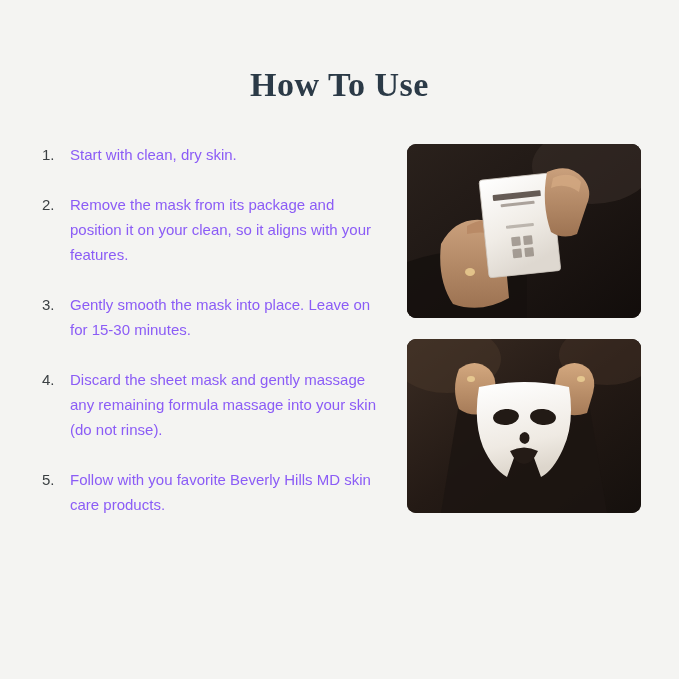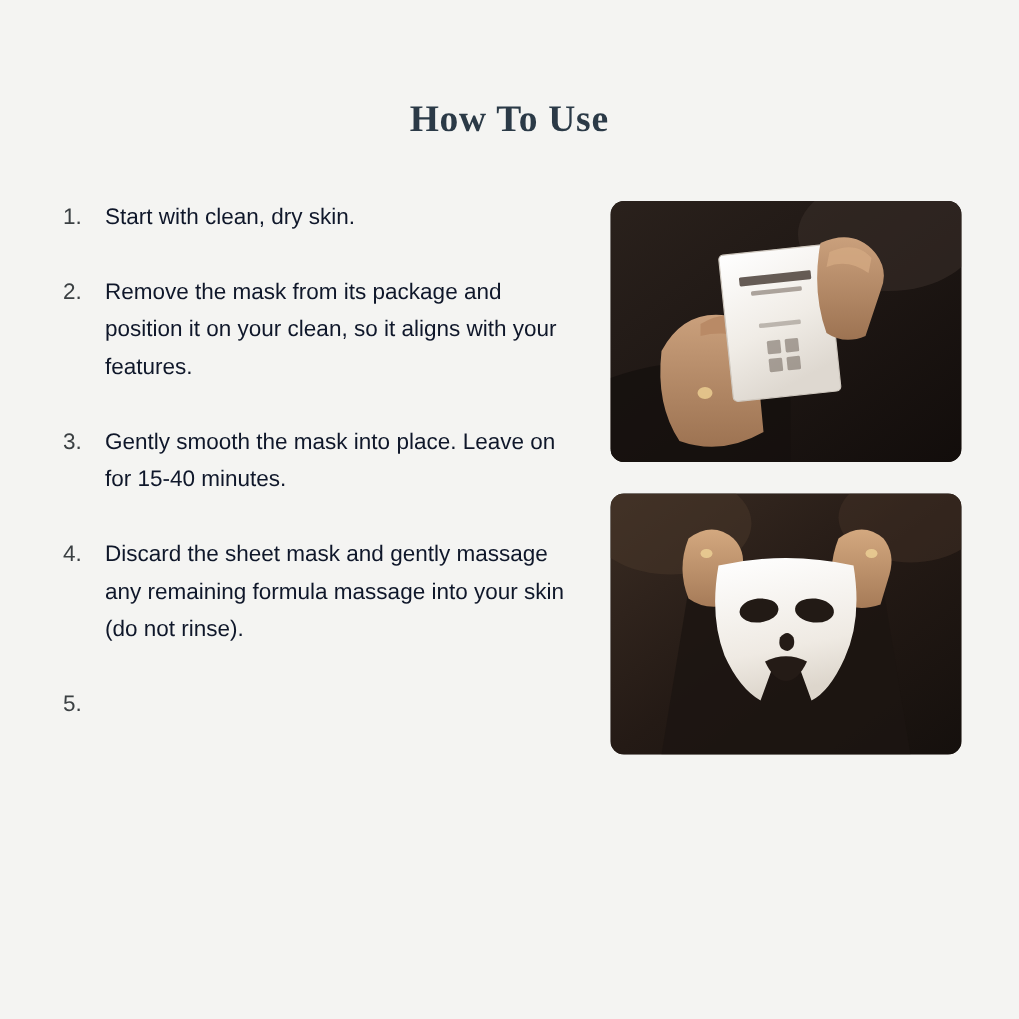--- a/index.html
+++ b/index.html
@@ -17,21 +17,21 @@
   .page {
     position: relative;
     width: 679px;
     height: 679px;
     box-sizing: border-box;
   }
   .title {
     text-align: center;
     font-family: "Liberation Serif", serif;
     font-weight: bold;
-    font-size: 25px;
+    font-size: 34px;
     letter-spacing: 0.5px;
     color: #2b3a47;
     margin: 0;
     padding-top: 66px;
   }
   .content {
     display: flex;
     flex-direction: row;
     padding: 38px 40px 0 40px;
     box-sizing: border-box;
@@ -55,21 +55,21 @@
   .step-num {
     width: 28px;
     flex: 0 0 28px;
     font-size: 15px;
     line-height: 25px;
     color: #3b4043;
   }
   .step-text {
     font-size: 15px;
     line-height: 25px;
-    color: #0f172a;
+    color: #8b5cf6;
     max-width: 320px;
   }
   .images {
     flex: 1 1 auto;
     display: flex;
     flex-direction: column;
     align-items: flex-start;
     padding-left: 5px;
     padding-top: 2px;
   }
@@ -102,28 +102,29 @@
         <li>
           <span class="step-num">1.</span>
           <span class="step-text">Start with clean, dry skin.</span>
         </li>
         <li>
           <span class="step-num">2.</span>
           <span class="step-text">Remove the mask from its package and position it on your clean, so it aligns with your features.</span>
         </li>
         <li>
           <span class="step-num">3.</span>
-          <span class="step-text">Gently smooth the mask into place. Leave on for 15-40 minutes.</span>
+          <span class="step-text">Gently smooth the mask into place. Leave on for 15-30 minutes.</span>
         </li>
         <li>
           <span class="step-num">4.</span>
           <span class="step-text">Discard the sheet mask and gently massage any remaining formula massage into your skin (do not rinse).</span>
         </li>
         <li>
           <span class="step-num">5.</span>
+          <span class="step-text">Follow with you favorite Beverly Hills MD skin care products.</span>
         </li>
       </ol>
     </div>
 
     <div class="images">
 
       <div class="photo">
         <svg viewBox="0 0 234 174" preserveAspectRatio="xMidYMid slice">
           <defs>
             <linearGradient id="bg1" x1="0" y1="0" x2="1" y2="1">

